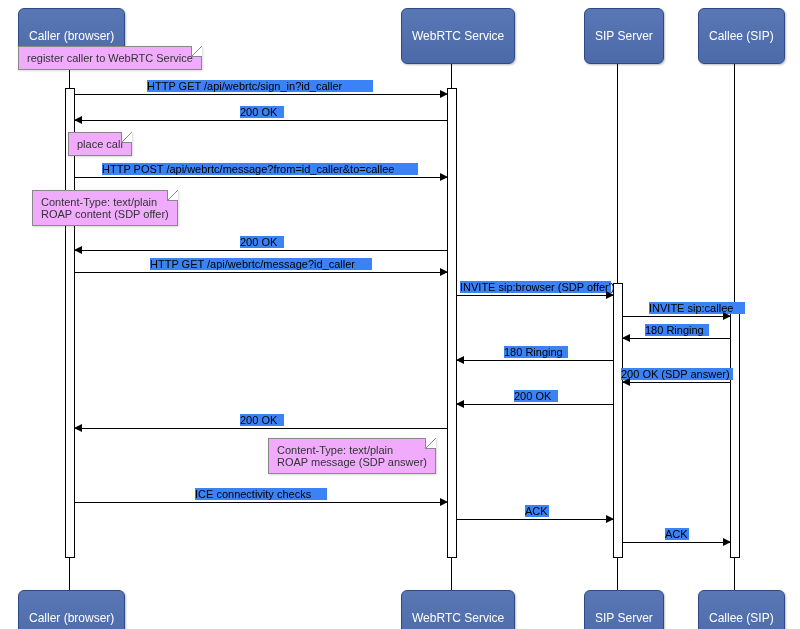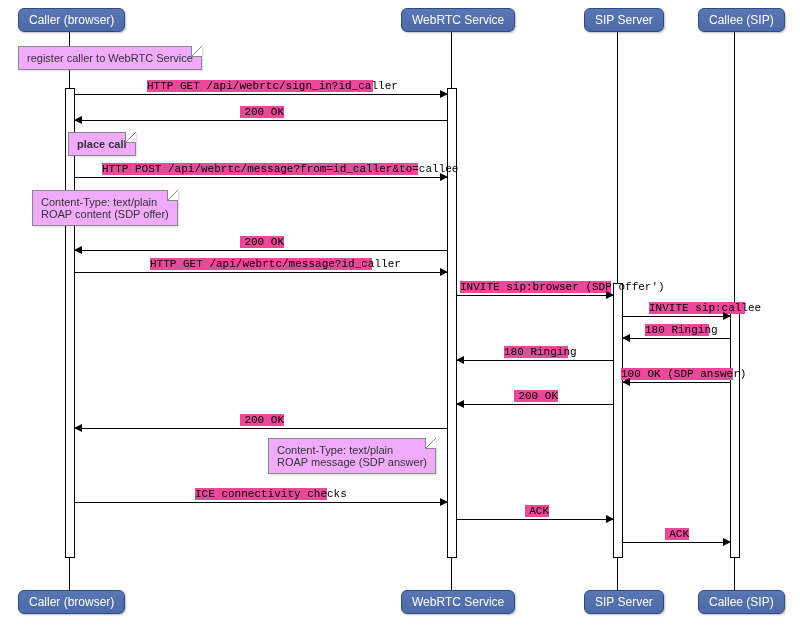--- a/index.html
+++ b/index.html
@@ -11,21 +11,21 @@
     width: 800px;
     height: 629px;
     position: relative;
   }
   .participant {
     position: absolute;
     background: linear-gradient(to bottom, #5977b5 0%, #4c6aa8 100%);
     color: #fff;
     border: 1px solid #2e4a86;
     border-radius: 6px;
-    padding: 4px 10px;
+    padding: 20px 10px;
     font-size: 12px;
     text-align: center;
     box-shadow: 1px 1px 2px rgba(0,0,0,0.25);
     white-space: nowrap;
   }
   .lifeline {
     position: absolute;
     width: 1px;
     background: #000;
   }
@@ -54,24 +54,23 @@
     border-left: 8px solid #000;
   }
   .arrow.left::after {
     left: -1px;
     border-right: 8px solid #000;
   }
   .msg-label {
     position: absolute;
     font-size: 11px;
     color: #000;
-    background: #ec4899;
-    text-align: right;
+    background: #3b82f6;
+    text-align: left;
     white-space: nowrap;
-    font-family: Liberation Mono, monospace;
   }
   .note {
     position: absolute;
     background: #f0abfc;
     border: 1px solid #888;
     padding: 5px 8px;
     font-size: 11px;
     color: #333;
     box-shadow: 1px 1px 2px rgba(0,0,0,0.15);
   }
@@ -108,21 +107,21 @@
   <div class="note-corner"></div>
   <span>register caller to WebRTC Service</span>
 </div>
 
 <div class="msg-label" style="left:147px; top:80px; width:226px;">HTTP GET /api/webrtc/sign_in?id_caller</div>
 <div class="arrow right" style="left:75px; top:94px; width:372px;"></div>
 
 <div class="msg-label" style="left:240px; top:106px; width:44px;">200 OK</div>
 <div class="arrow left" style="left:75px; top:120px; width:372px;"></div>
 
-<div class="note" style="left:68px; top:132px;font-weight:bold;">
+<div class="note" style="left:68px; top:132px;">
   <div class="note-corner"></div>
   <span>place call</span>
 </div>
 
 <div class="msg-label" style="left:102px; top:163px; width:316px;">HTTP POST /api/webrtc/message?from=id_caller&amp;to=callee</div>
 <div class="arrow right" style="left:75px; top:177px; width:372px;"></div>
 
 <div class="note" style="left:32px; top:190px;">
   <div class="note-corner"></div>
   <div>Content-Type: text/plain</div>
@@ -140,21 +139,21 @@
 
 <div class="msg-label" style="left:629px; top:302px; width:96px;margin-left:20px;">INVITE sip:callee</div>
 <div class="arrow right" style="left:623px; top:316px; width:107px;"></div>
 
 <div class="msg-label" style="left:645px; top:324px; width:64px;">180 Ringing</div>
 <div class="arrow left" style="left:623px; top:338px; width:107px;"></div>
 
 <div class="msg-label" style="left:504px; top:346px; width:64px;">180 Ringing</div>
 <div class="arrow left" style="left:457px; top:360px; width:156px;"></div>
 
-<div class="msg-label" style="left:621px; top:368px; width:112px;">100 OK (SDP answer)</div>
+<div class="msg-label" style="left:621px; top:368px; width:112px;">200 OK (SDP answer)</div>
 <div class="arrow left" style="left:623px; top:382px; width:107px;"></div>
 
 <div class="msg-label" style="left:514px; top:390px; width:44px;">200 OK</div>
 <div class="arrow left" style="left:457px; top:404px; width:156px;"></div>
 
 <div class="msg-label" style="left:240px; top:414px; width:44px;">200 OK</div>
 <div class="arrow left" style="left:75px; top:428px; width:372px;"></div>
 
 <div class="note" style="left:268px; top:438px;">
   <div class="note-corner"></div>

